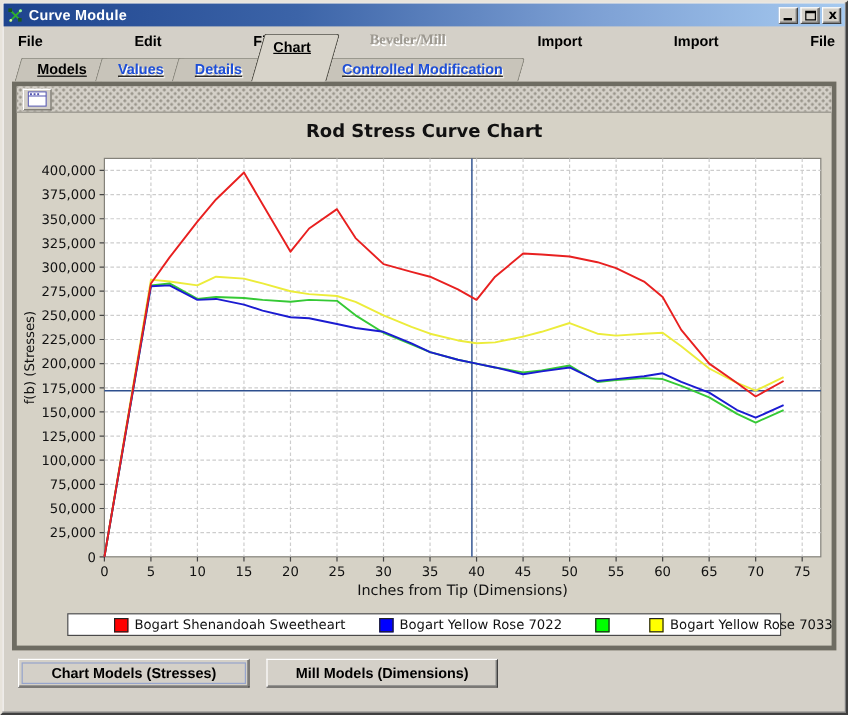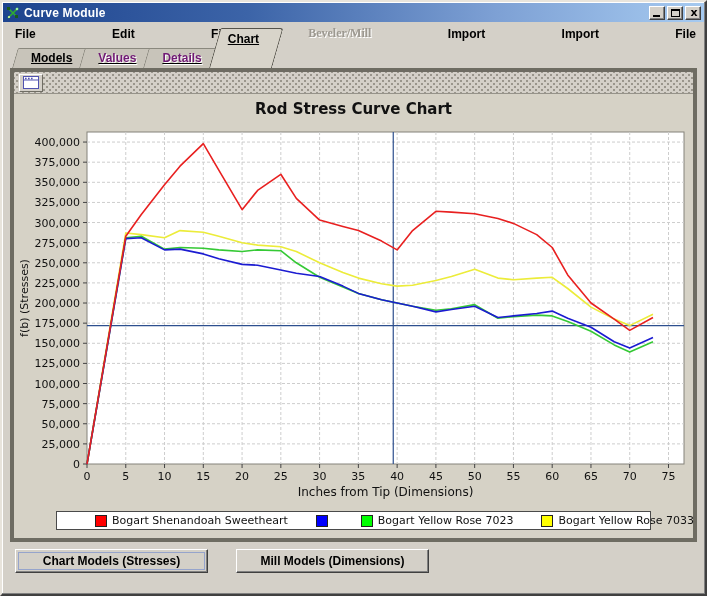--- a/index.html
+++ b/index.html
@@ -34,21 +34,21 @@
   .menu-item { font-size:12px; font-weight:bold; padding:3px 8px; color:#000; }
   .menu-item.disabled { color:#9c9890; text-shadow:1px 1px 0 #ffffff;font-family:Liberation Serif, serif; }
   
   .tabbar { height:23px; display:flex; align-items:flex-end; padding-left:9px; position:relative;text-decoration:underline; }
   .tab { position:relative; padding:3px 13px 3px 19px; font-size:12px; font-weight:bold;
     color:#000; margin-right:-6px; height:20px; }
   .tab::before { content:""; position:absolute; inset:0; background:#c8c4ba;
     border:1px solid #8a887e; border-bottom:none;
     transform:skewX(-16deg); transform-origin:100% 100%; border-radius:2px 3px 0 0; }
   .tab > span { position:relative; z-index:2; }
-  .tab.disabled { color:#701a75; text-shadow:1px 1px 0 #ffffff;text-align:center; }
+  .tab.disabled { color:#1d4ed8; text-shadow:1px 1px 0 #ffffff;text-align:center; }
   .tab.active { height:40px; padding-top:4px; z-index:3;margin-top:36px; }
   .tab.active::before { background:#d8d4ca; border-color:#55534b; }
   
   .frame { margin:0 7px; height:474px; border:4px solid #6e6c62;
     background:#d6d2c6; display:flex; flex-direction:column; position:relative; z-index:2; }
   .chart-toolbar { height:22px; flex:0 0 auto; border-bottom:1px solid #96938a;
     background-color:#d4d0c8;
     background-image:
       radial-gradient(circle, #9a968c 1.1px, rgba(0,0,0,0) 1.3px),
       radial-gradient(circle, #9a968c 1.1px, rgba(0,0,0,0) 1.3px);
@@ -61,21 +61,21 @@
   .chart-panel { flex:1 1 auto; display:flex; flex-direction:column; padding-top:3px; }
   .chart-title { text-align:center; font-weight:bold; font-size:15px; color:#111;
     height:20px; margin:3px 0 2px 0; font-family:"DejaVu Sans",sans-serif; }
   svg.chart { display:block; margin:0 auto; flex:0 0 auto; }
   .legend { margin:1px 42px 0 42px; height:19px; background:#ffffff; border:1px solid #4a4a4a;
     display:flex; align-items:center; justify-content:space-between; padding:0 10px;
     font-size:11px; font-family:"DejaVu Sans",sans-serif; color:#111; }
   .legend-entry { display:flex; align-items:center; white-space:nowrap;padding-left:28px; }
   .legend-swatch { width:12px; height:12px; border:1px solid #222; margin-right:5px; flex:0 0 auto; }
   
-  .footer { height:52px; padding:7px 0 0 12px; display:flex; gap:28px; align-items:flex-start; }
+  .footer { height:52px; padding:7px 0 0 12px; display:flex; gap:14px; align-items:flex-start; }
   .action-btn { position:relative; height:24px; min-width:193px; background:#d4d0c8;
     border:1px solid; border-color:#ffffff #404040 #404040 #ffffff;
     box-shadow: inset -1px -1px 0 #808080;
     font-family:"Liberation Sans",sans-serif; font-size:12px; font-weight:bold; color:#000;
     text-align:center; line-height:22px; cursor:default; }
   .action-btn.focused::after { content:""; position:absolute; inset:2px;
     border:1px solid #96a4cc; pointer-events:none; }
 </style>
 </head>
 <body>
@@ -112,20 +112,21 @@
       <div class="menu-item">Import</div>
       <div class="menu-item">Import</div>
       <div class="menu-item">File</div>
     </div>
 
   <div class="tabbar">
       <div class="tab "><span>Models</span></div>
       <div class="tab disabled"><span>Values</span></div>
       <div class="tab disabled"><span>Details</span></div>
       <div class="tab active"><span>Chart</span></div>
+      <div class="tab disabled"><span>Controlled Modification</span></div>
     </div>
 
   <div class="frame">
     <div class="chart-toolbar">
       <span class="tool-btn">
         <svg width="16" height="13" viewBox="0 0 16 13">
           <rect x="0.5" y="0.5" width="15" height="12" fill="#ffffff" stroke="#5153b0"></rect>
           <line x1="0.5" y1="4" x2="15.5" y2="4" stroke="#5153b0"></line>
           <rect x="2" y="1.7" width="1.6" height="1.6" fill="#5153b0"></rect>
           <rect x="5" y="1.7" width="1.6" height="1.6" fill="#5153b0"></rect>
@@ -251,24 +252,24 @@
           <text x="371.5" y="374" text-anchor="middle" font-size="12" font-family="DejaVu Sans, sans-serif" fill="#111">Inches from Tip (Dimensions)</text>
           <text x="14" y="176" text-anchor="middle" font-size="11" font-family="DejaVu Sans, sans-serif" fill="#111" transform="rotate(-90 14 176)">f(b) (Stresses)</text>
         </svg>
       <div class="legend">
           <span class="legend-entry">
             <span class="legend-swatch" style="background: rgb(255, 0, 0);"></span>
             <span>Bogart Shenandoah Sweetheart</span>
           </span>
           <span class="legend-entry">
             <span class="legend-swatch" style="background: rgb(0, 0, 255);"></span>
+            <span>Bogart Yellow Rose 7022</span>
           </span>
           <span class="legend-entry">
             <span class="legend-swatch" style="background: rgb(0, 255, 0);"></span>
-            <span>Bogart Yellow Rose 7023</span>
           </span>
           <span class="legend-entry">
             <span class="legend-swatch" style="background: rgb(255, 255, 0);"></span>
             <span>Bogart Yellow Rose 7033</span>
           </span>
         </div>
     </div>
   </div>
 
   <div class="footer">

